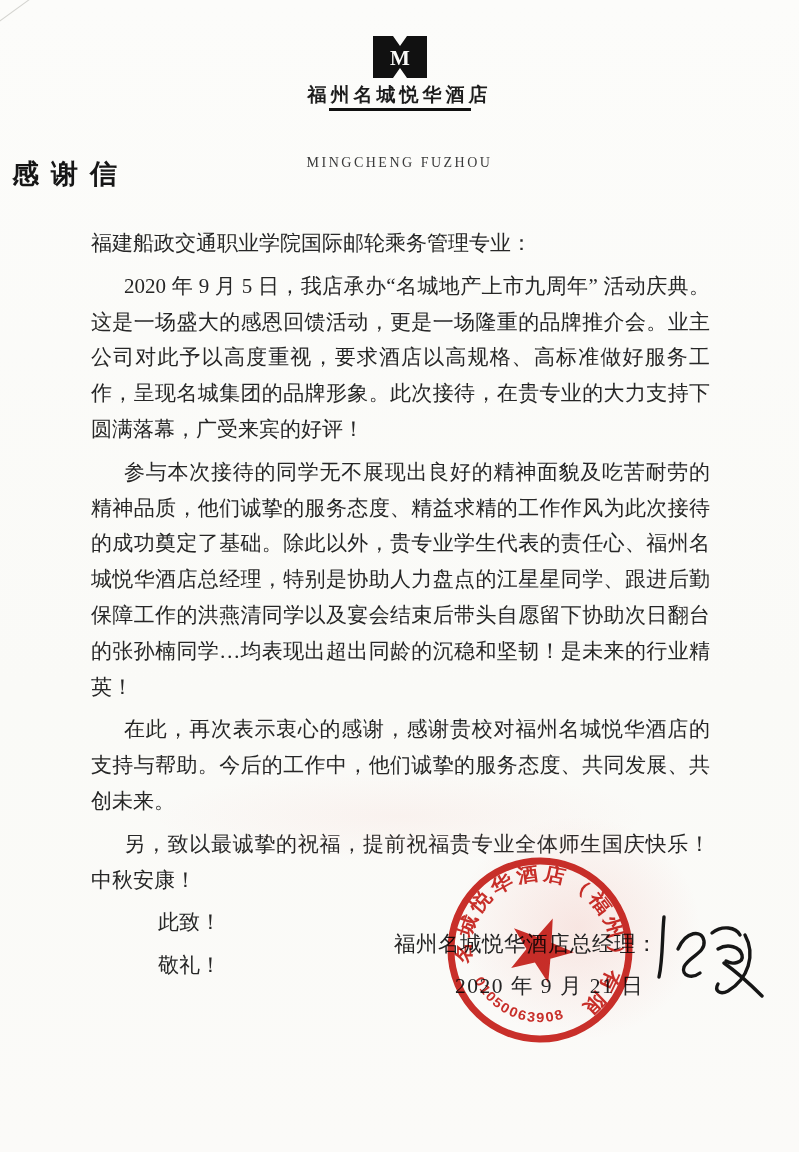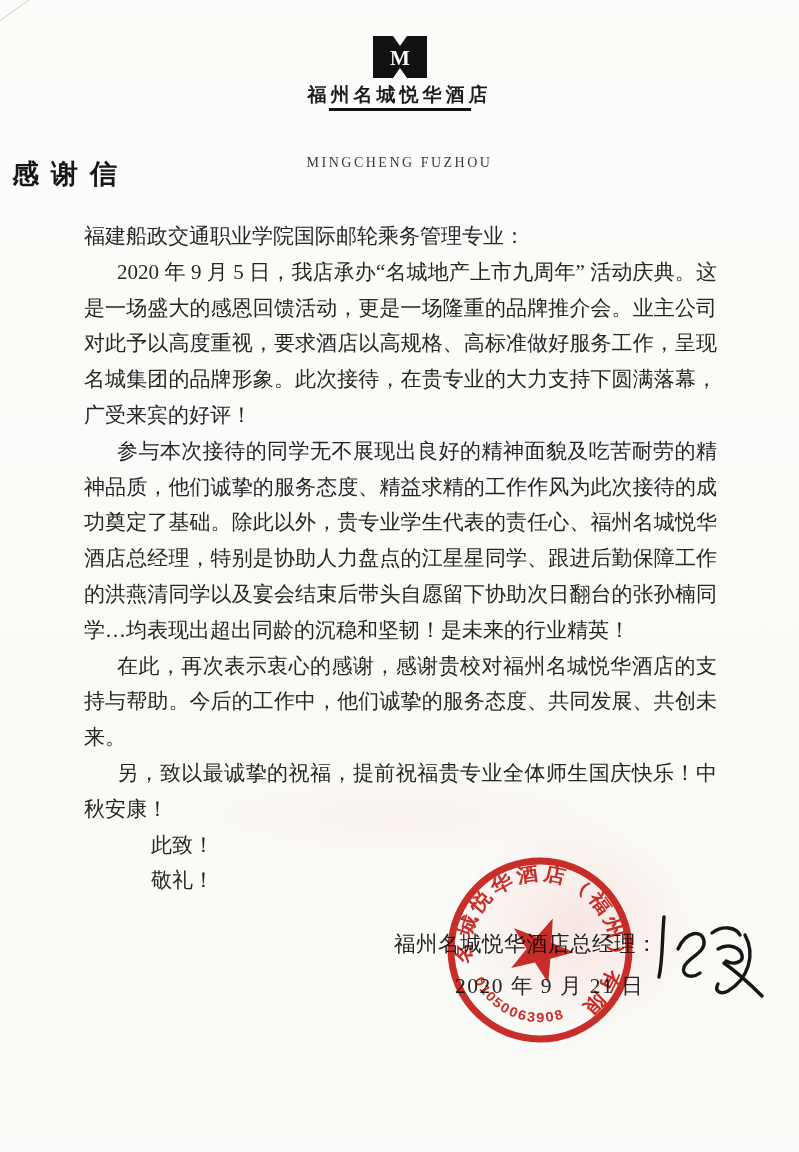--- a/index.html
+++ b/index.html
@@ -30,21 +30,21 @@
     position:absolute; top:156px; left:0; width:100%;
     text-align:left; font-size:27px; font-weight:bold;
     letter-spacing:12px; text-indent:12px; color:#161616;
   }
   
   .body-text{
     position:absolute; left:84px; top:219px; width:633px;
     font-size:21px; line-height:35.8px;
     text-align:justify; color:#262626;
   }
-  .body-text p{ margin:0; }
+  .body-text p{ margin:7px; }
   .salutation{ text-indent:0; }
   .para{ text-indent:33px; }
   .closing{ text-indent:67px; }
   
   .signer{
     position:absolute; top:929px; left:394px;
     font-size:21.5px; color:#242424; letter-spacing:.5px;
   }
   .date-line{
     position:absolute; top:971px; left:455px;

